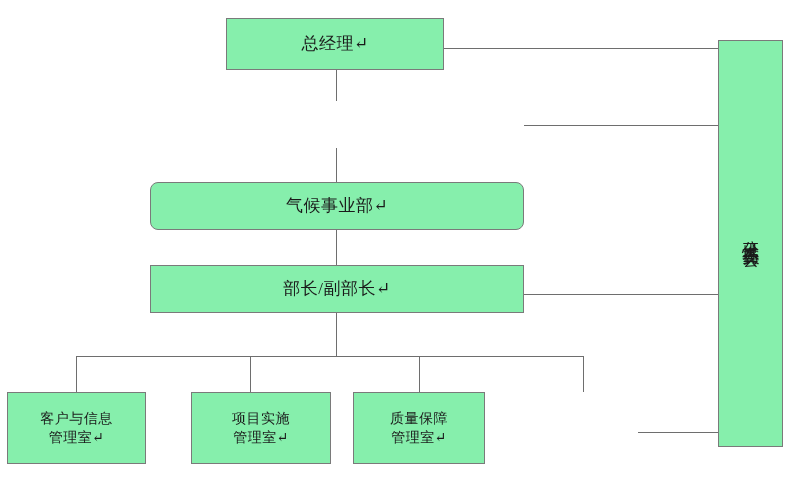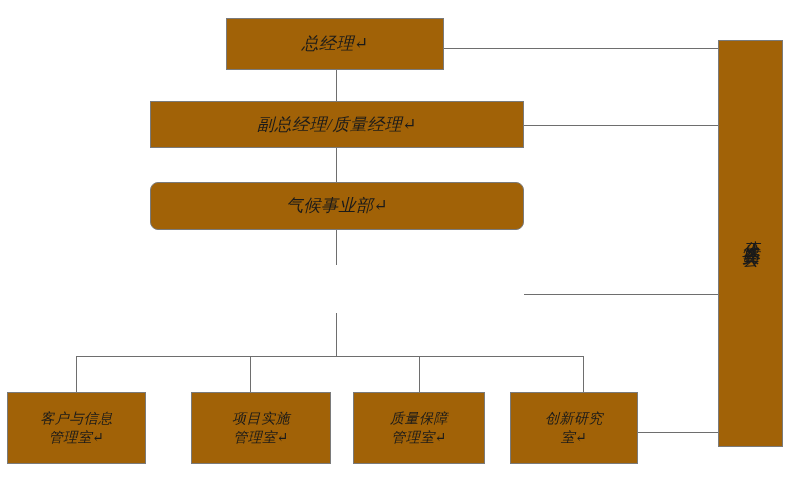--- a/index.html
+++ b/index.html
@@ -14,30 +14,29 @@
     position: relative;
     width: 808px;
     height: 493px;
     background: #ffffff;
     overflow: hidden;
   }
   .node {
     position: absolute;
     box-sizing: border-box;
     border: 1px solid #7a7a7a;
-    background: #a16207;
+    background: #86efac;
     display: flex;
     align-items: center;
     justify-content: center;
     text-align: center;
     color: #1a1a1a;
     font-size: 17px;
     line-height: 1.38;
     letter-spacing: 0.5px;
-    font-style: italic;
   }
   .node .label {
     display: block;
     padding: 0 4px;
     white-space: pre-line;
   }
   .node-leaf {
     font-size: 14px;
     letter-spacing: 0.5px;
   }
@@ -60,52 +59,48 @@
 </style>
 </head>
 <body>
 
 <div id="org-chart">
 
   <div class="node" style="left:226px; top:18px; width:218px; height:52px;">
     <span class="label">总经理↵</span>
   </div>
 
-  <div class="node" style="left:150px; top:101px; width:374px; height:47px;">
-    <span class="label">副总经理/质量经理↵</span>
-  </div>
 
   <div class="node" style="left:150px; top:182px; width:374px; height:48px;border-radius:8px;">
     <span class="label">气候事业部↵</span>
   </div>
 
+  <div class="node" style="left:150px; top:265px; width:374px; height:48px;">
+    <span class="label">部长/副部长↵</span>
+  </div>
 
   <div class="node node-vertical" style="left:718px; top:40px; width:65px; height:407px;">
     <span class="label">公正性委员会↵</span>
   </div>
 
   <div class="node node-leaf" style="left:7px; top:392px; width:139px; height:72px;">
     <span class="label">客户与信息
 管理室↵</span>
   </div>
 
   <div class="node node-leaf" style="left:191px; top:392px; width:140px; height:72px;">
     <span class="label">项目实施
 管理室↵</span>
   </div>
 
   <div class="node node-leaf" style="left:353px; top:392px; width:132px; height:72px;">
     <span class="label">质量保障
 管理室↵</span>
   </div>
 
-  <div class="node node-leaf" style="left:510px; top:392px; width:128px; height:72px;">
-    <span class="label">创新研究
-室↵</span>
-  </div>
 
   <div class="conn conn-v" style="left:336px; top:70px; height:31px;"></div>
   <div class="conn conn-v" style="left:336px; top:148px; height:34px;"></div>
   <div class="conn conn-v" style="left:336px; top:230px; height:35px;"></div>
   <div class="conn conn-v" style="left:336px; top:313px; height:43px;"></div>
 
   <div class="conn conn-h" style="left:76px; top:356px; width:508px;"></div>
 
   <div class="conn conn-v" style="left:76px; top:356px; height:36px;"></div>
   <div class="conn conn-v" style="left:250px; top:356px; height:36px;"></div>

